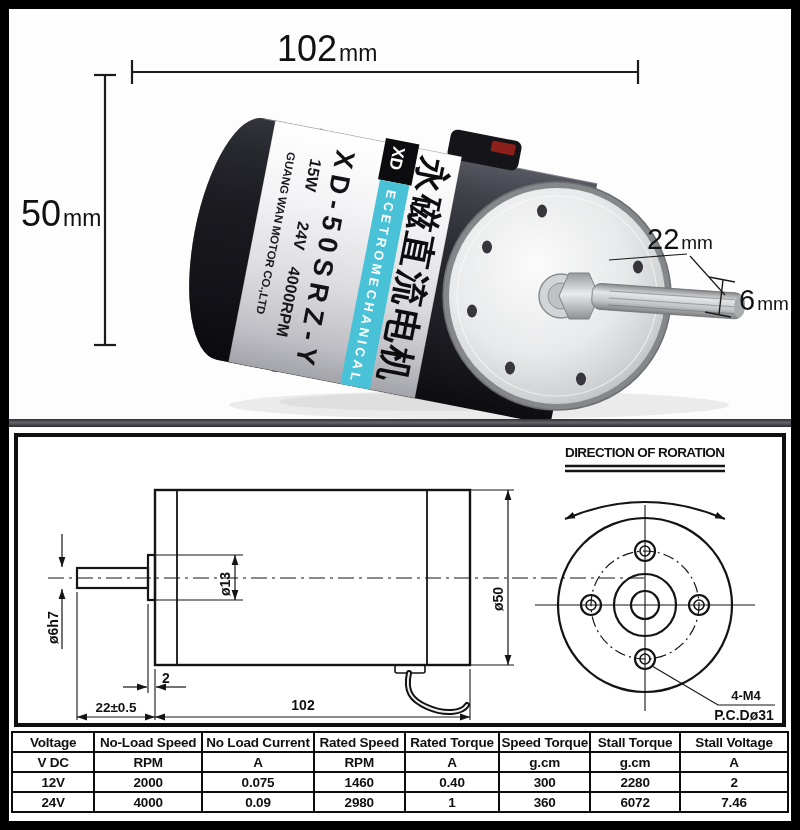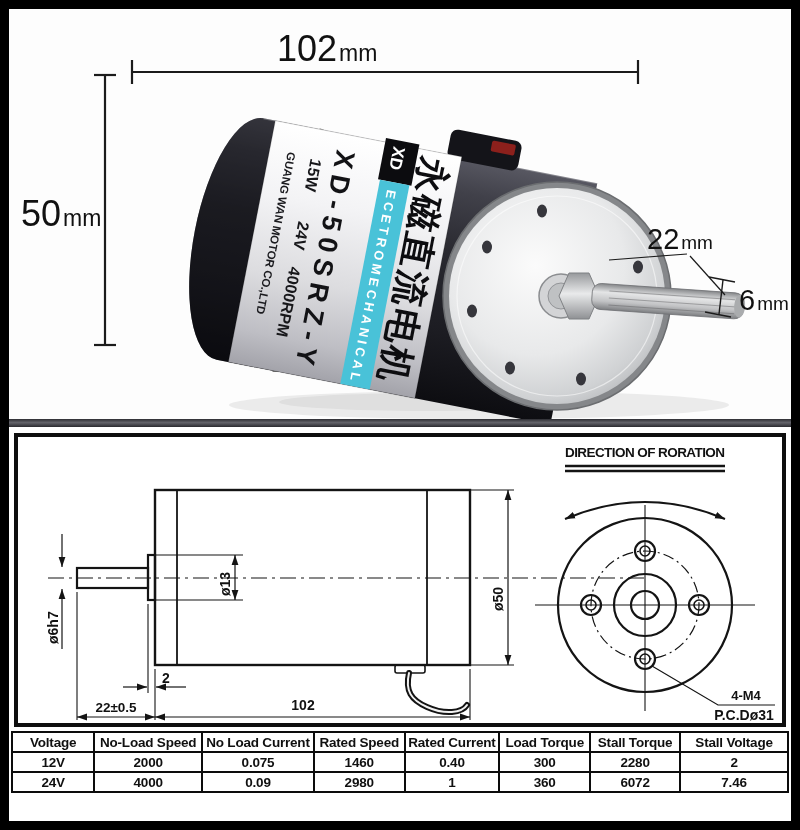--- a/index.html
+++ b/index.html
@@ -223,24 +223,34 @@
           <col style="width:11.7%">
           <col style="width:11.6%">
           <col style="width:13.9%">
       </colgroup>
       <tbody>
           <tr>
         <th>Voltage</th>
         <th>No-Load Speed</th>
         <th>No Load Current</th>
         <th>Rated Speed</th>
-        <th>Rated Current</th>
-        <th>Load Torque</th>
+        <th>Rated Torque</th>
+        <th>Speed Torque</th>
         <th>Stall Torque</th>
         <th>Stall Voltage</th>
+      </tr>
+      <tr>
+        <td>V DC</td>
+        <td>RPM</td>
+        <td>A</td>
+        <td>RPM</td>
+        <td>A</td>
+        <td>g.cm</td>
+        <td>g.cm</td>
+        <td>A</td>
       </tr>
       <tr>
         <td>12V</td>
         <td>2000</td>
         <td>0.075</td>
         <td>1460</td>
         <td>0.40</td>
         <td>300</td>
         <td>2280</td>
         <td>2</td>

